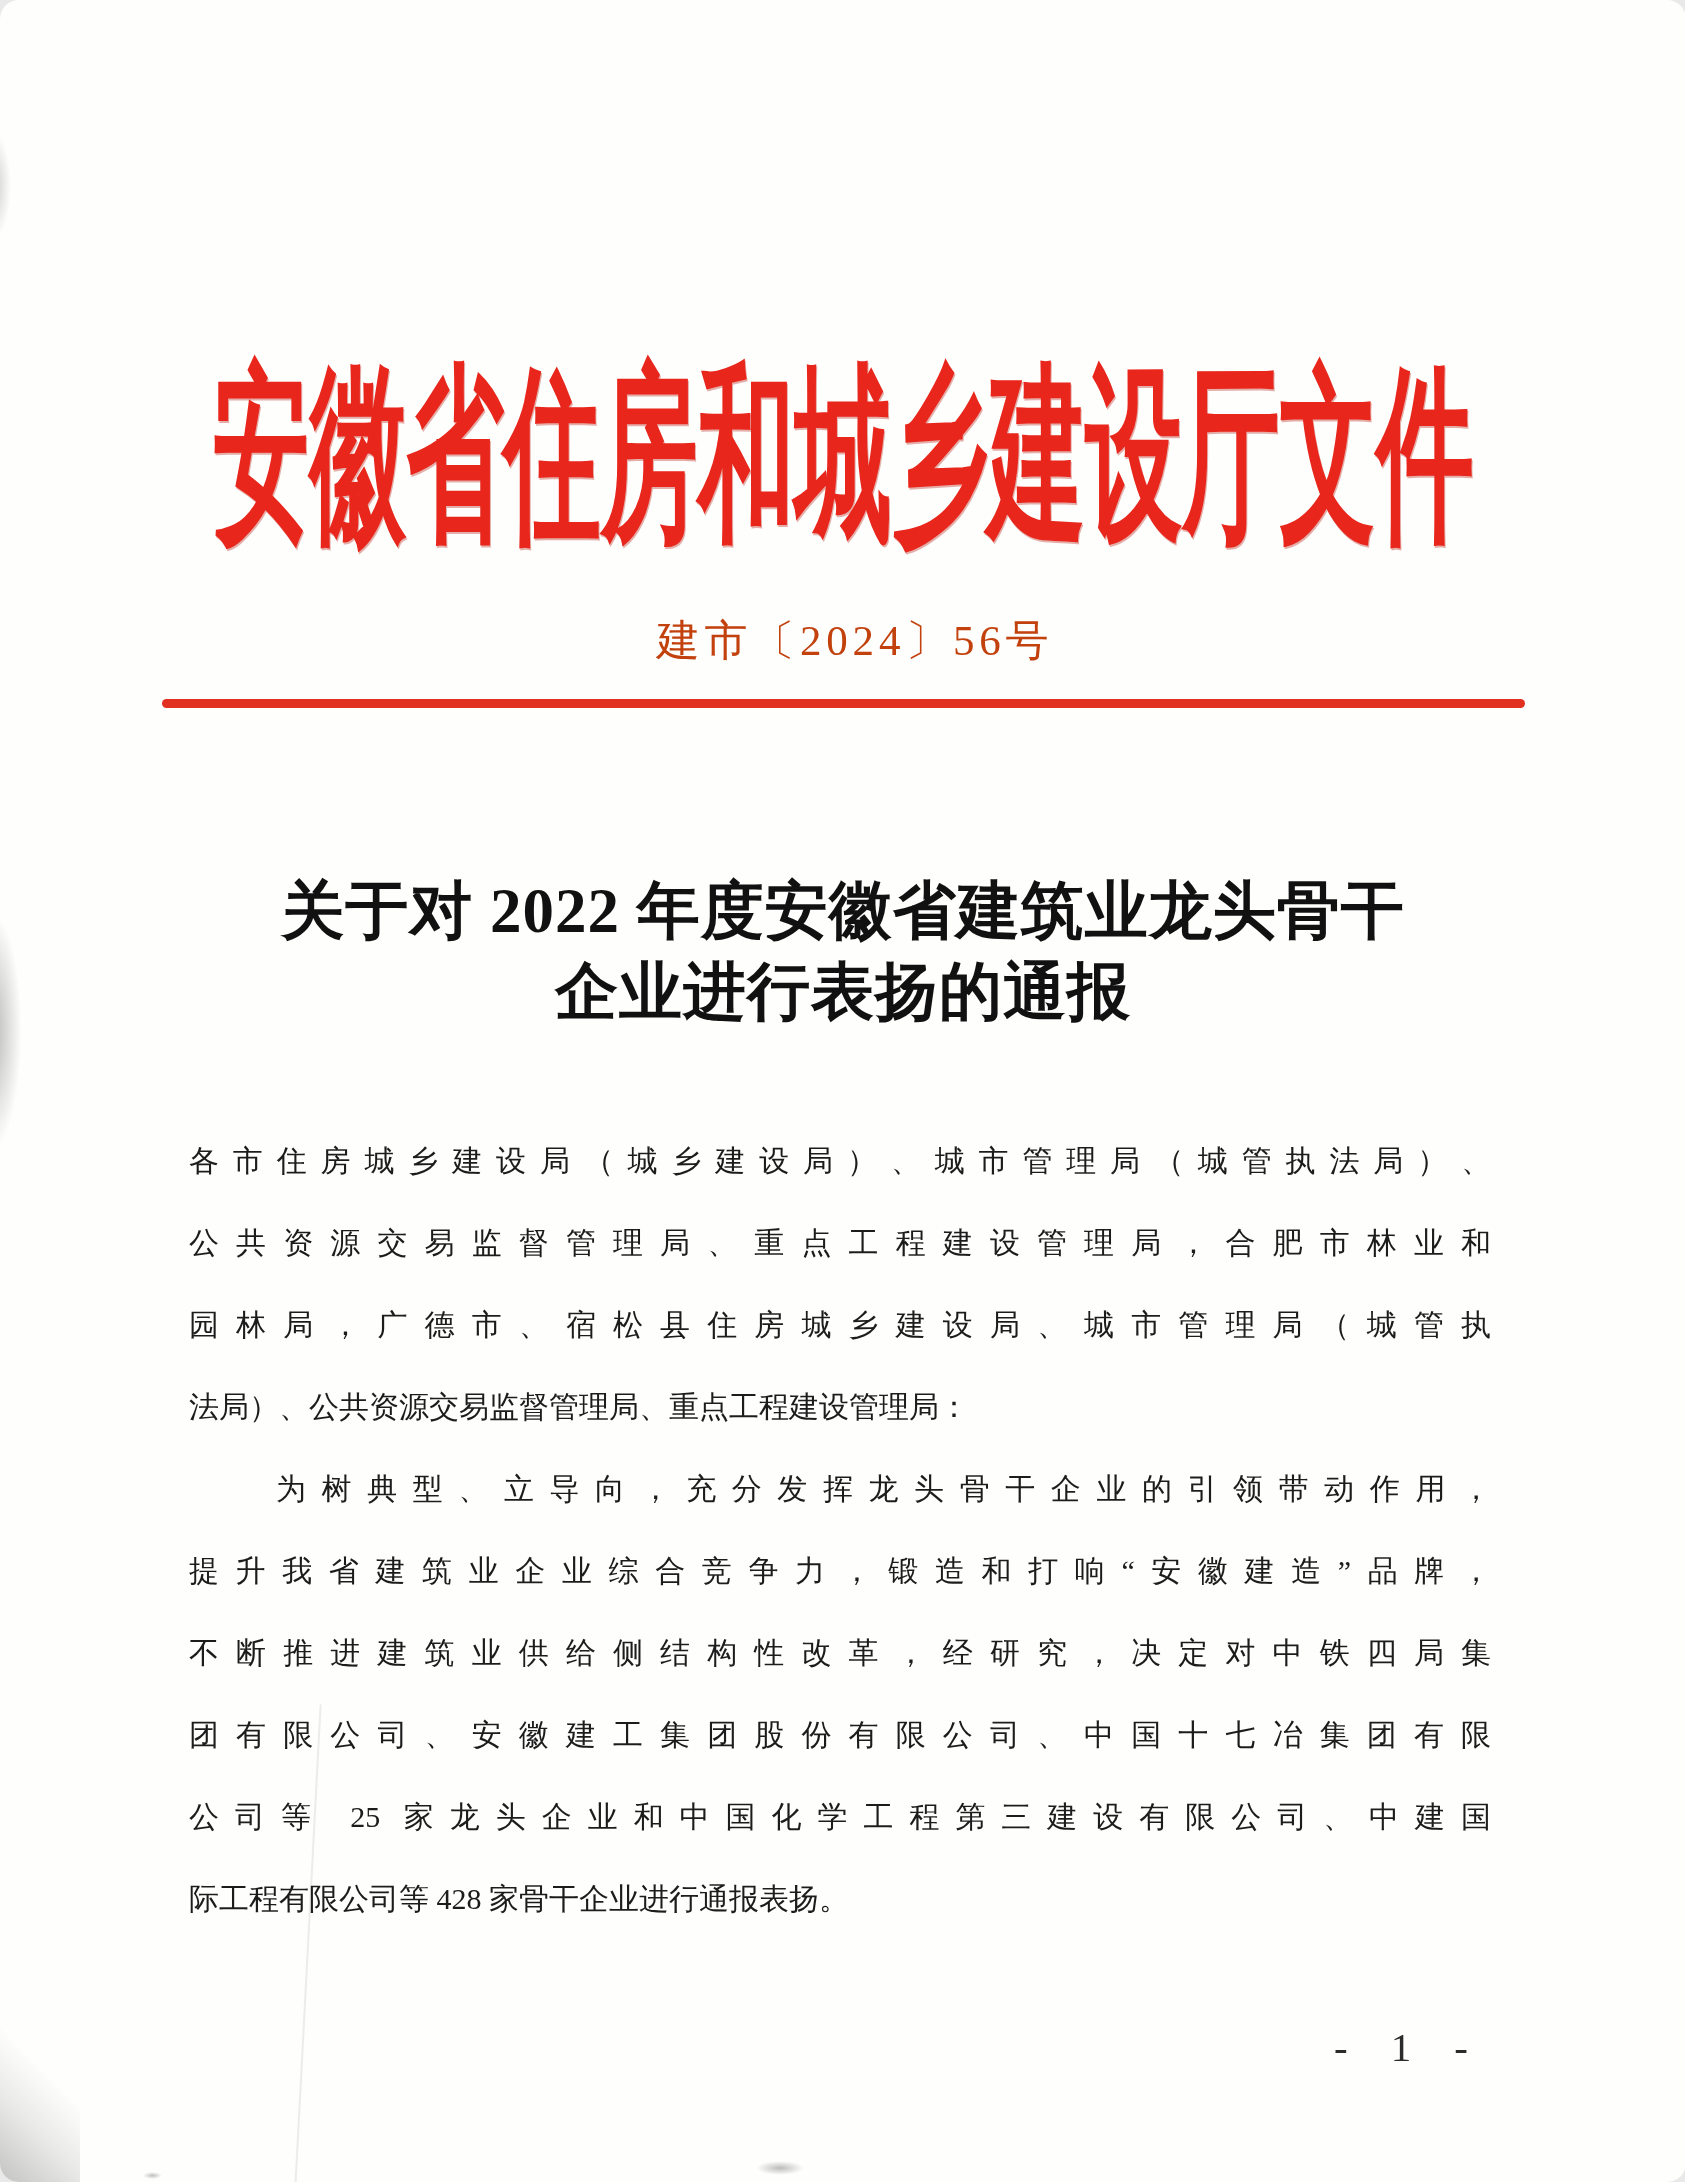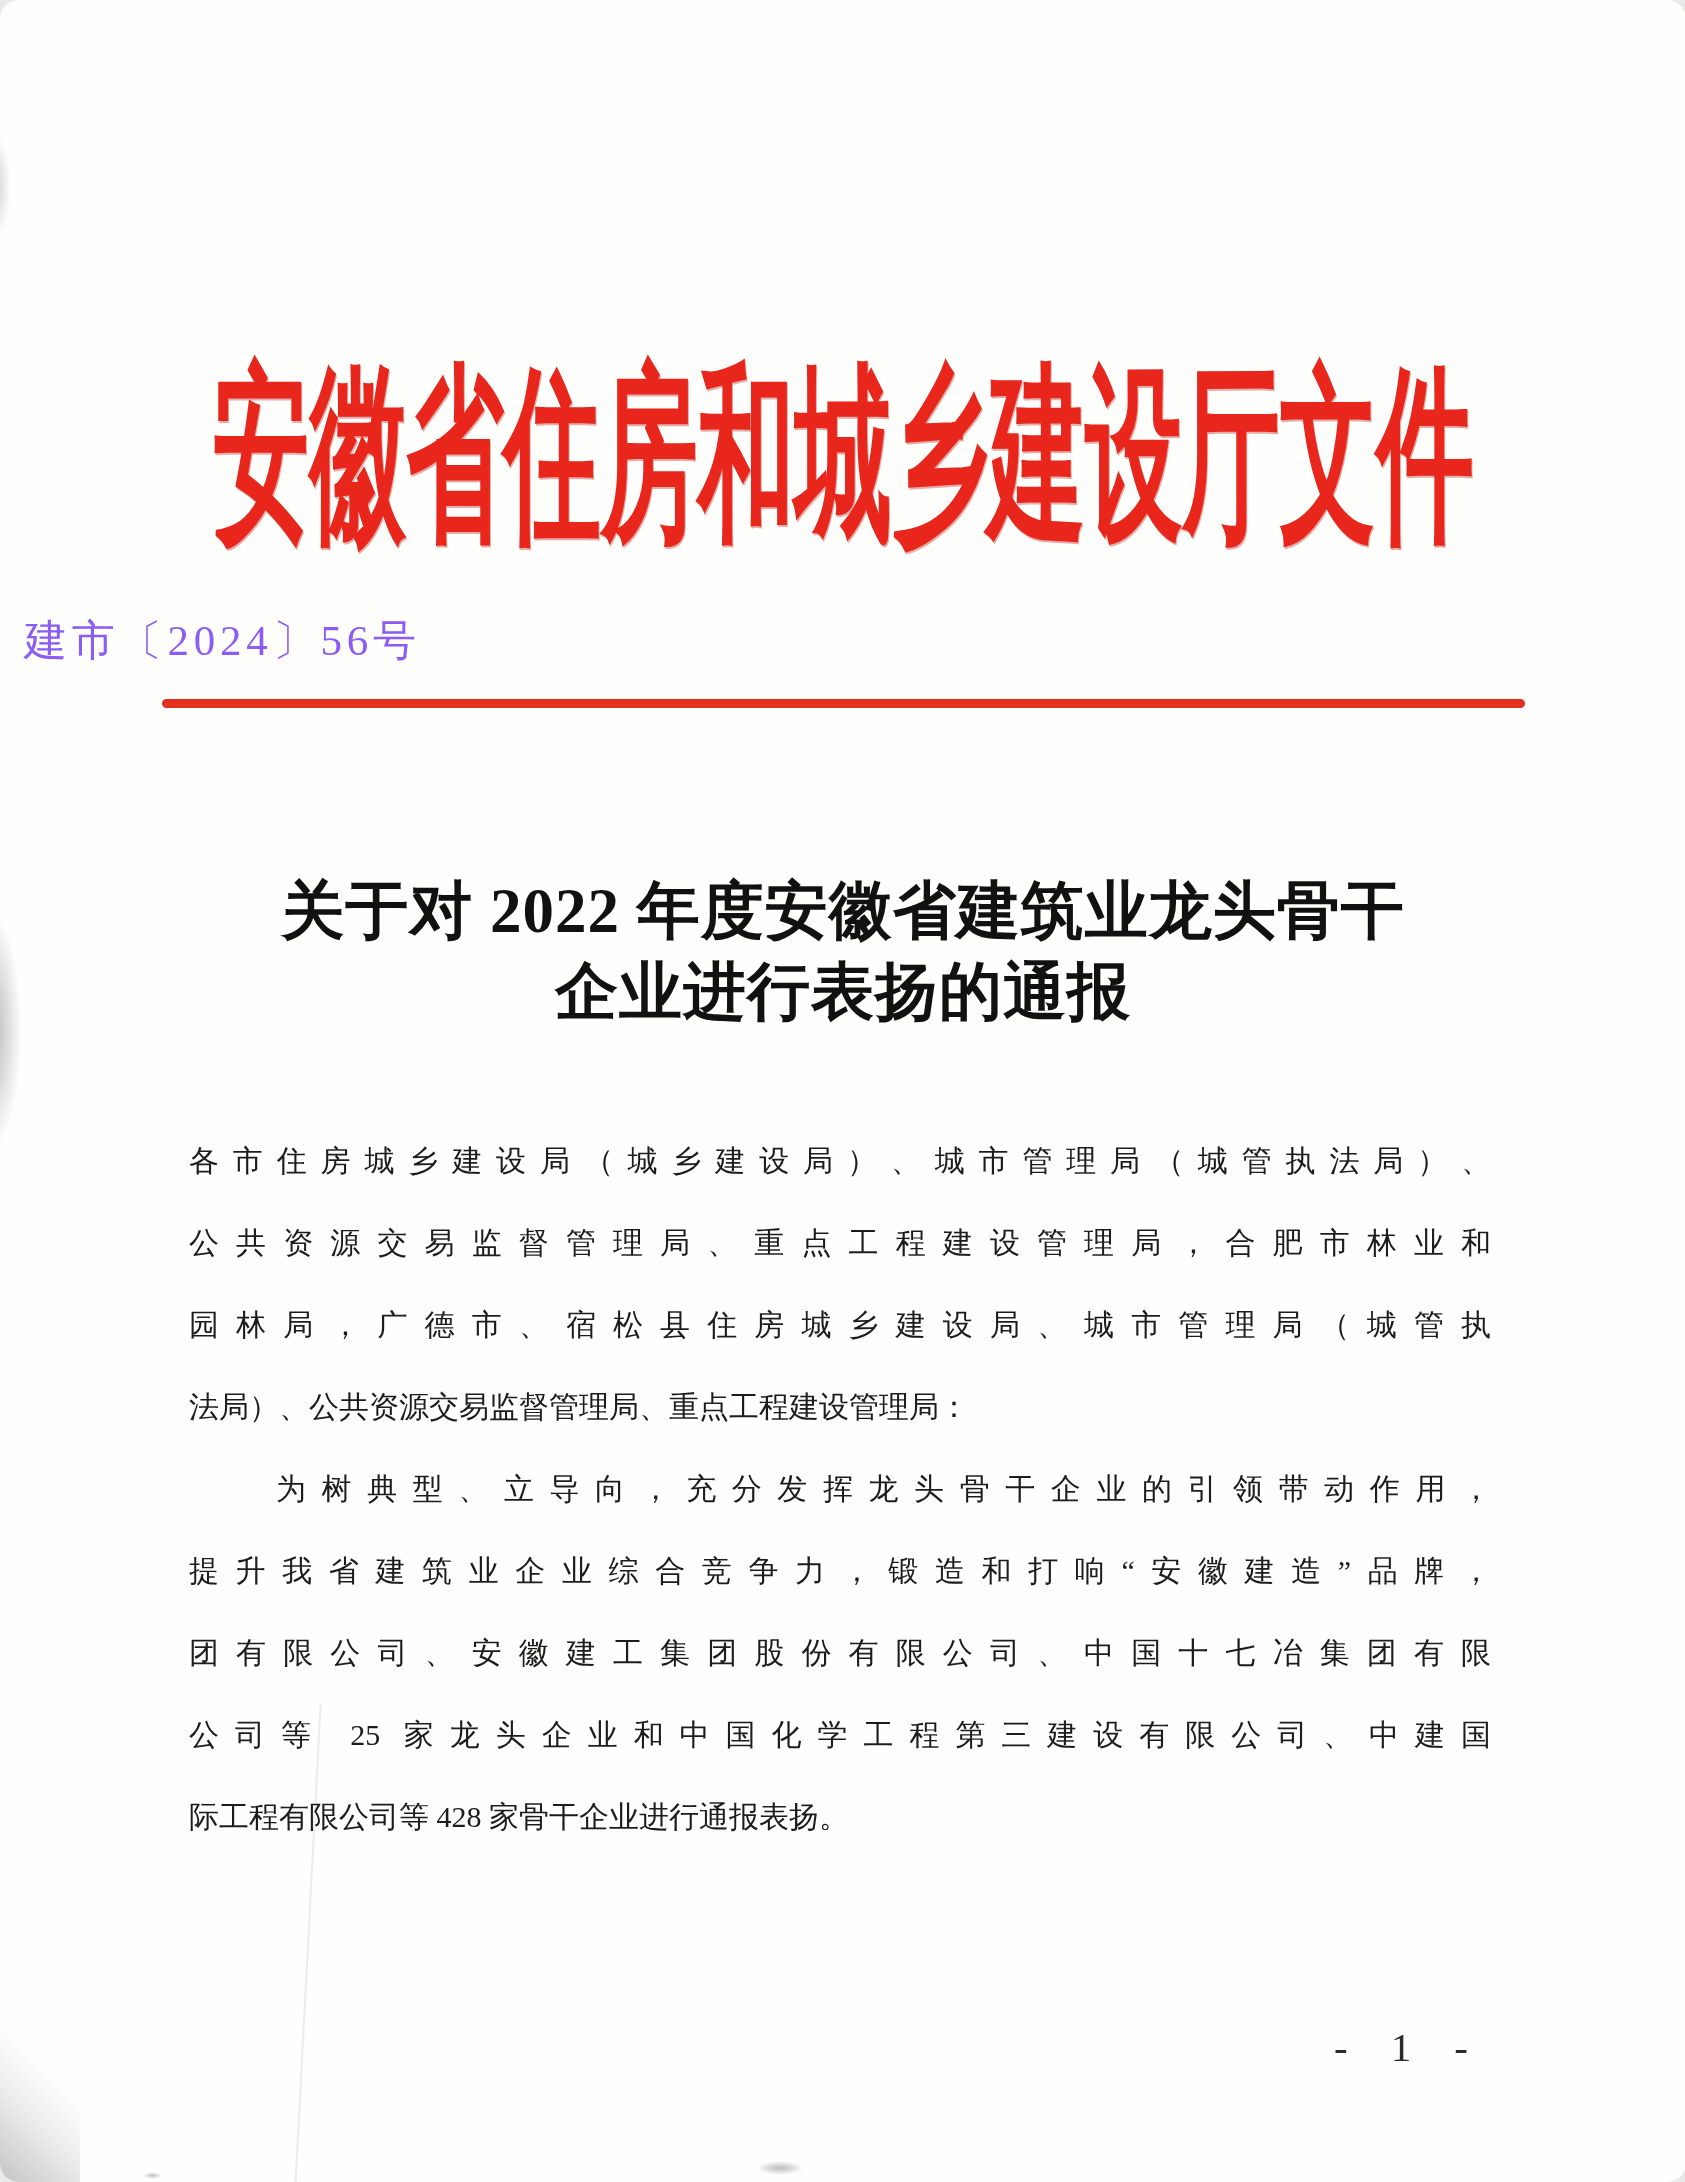--- a/index.html
+++ b/index.html
@@ -42,23 +42,24 @@
     color: #e8261c;
     letter-spacing: 0px;
     white-space: nowrap;
     transform: scale(0.97, 1.90);
     transform-origin: top center;
     text-shadow: 1px 1px 0 rgba(180,30,15,.35);
   }
 
   .doc-number {
     position: absolute; left: 0; right: 0; top: 612px;
+    text-align: center;
     font-size: 43px;
     letter-spacing: 4.8px;
-    color: #8b5cf6;
+    color: #c2410c;
     margin-left: 24px;
   }
 
   .red-rule {
     position: absolute; left: 162px; top: 699px;
     width: 1363px; height: 8.7px;
     background: #e23020;
     border-radius: 4.8px;
   }
 
@@ -124,20 +125,21 @@
     <div>企业进行表扬的通报</div>
   </div>
 
   <div class="body-text">
     <div class="bline just">各市住房城乡建设局（城乡建设局）、城市管理局（城管执法局）、</div>
     <div class="bline just">公共资源交易监督管理局、重点工程建设管理局，合肥市林业和</div>
     <div class="bline just">园林局，广德市、宿松县住房城乡建设局、城市管理局（城管执</div>
     <div class="bline">法局）、公共资源交易监督管理局、重点工程建设管理局：</div>
     <div class="bline indent just">为树典型、立导向，充分发挥龙头骨干企业的引领带动作用，</div>
     <div class="bline just">提升我省建筑业企业综合竞争力，锻造和打响“安徽建造”品牌，</div>
+    <div class="bline just">不断推进建筑业供给侧结构性改革，经研究，决定对中铁四局集</div>
     <div class="bline just">团有限公司、安徽建工集团股份有限公司、中国十七冶集团有限</div>
     <div class="bline just">公司等 25 家龙头企业和中国化学工程第三建设有限公司、中建国</div>
     <div class="bline">际工程有限公司等 428 家骨干企业进行通报表扬。</div>
   </div>
 
   <div class="page-number">- 1 -</div>
 
 </div>
 
 

